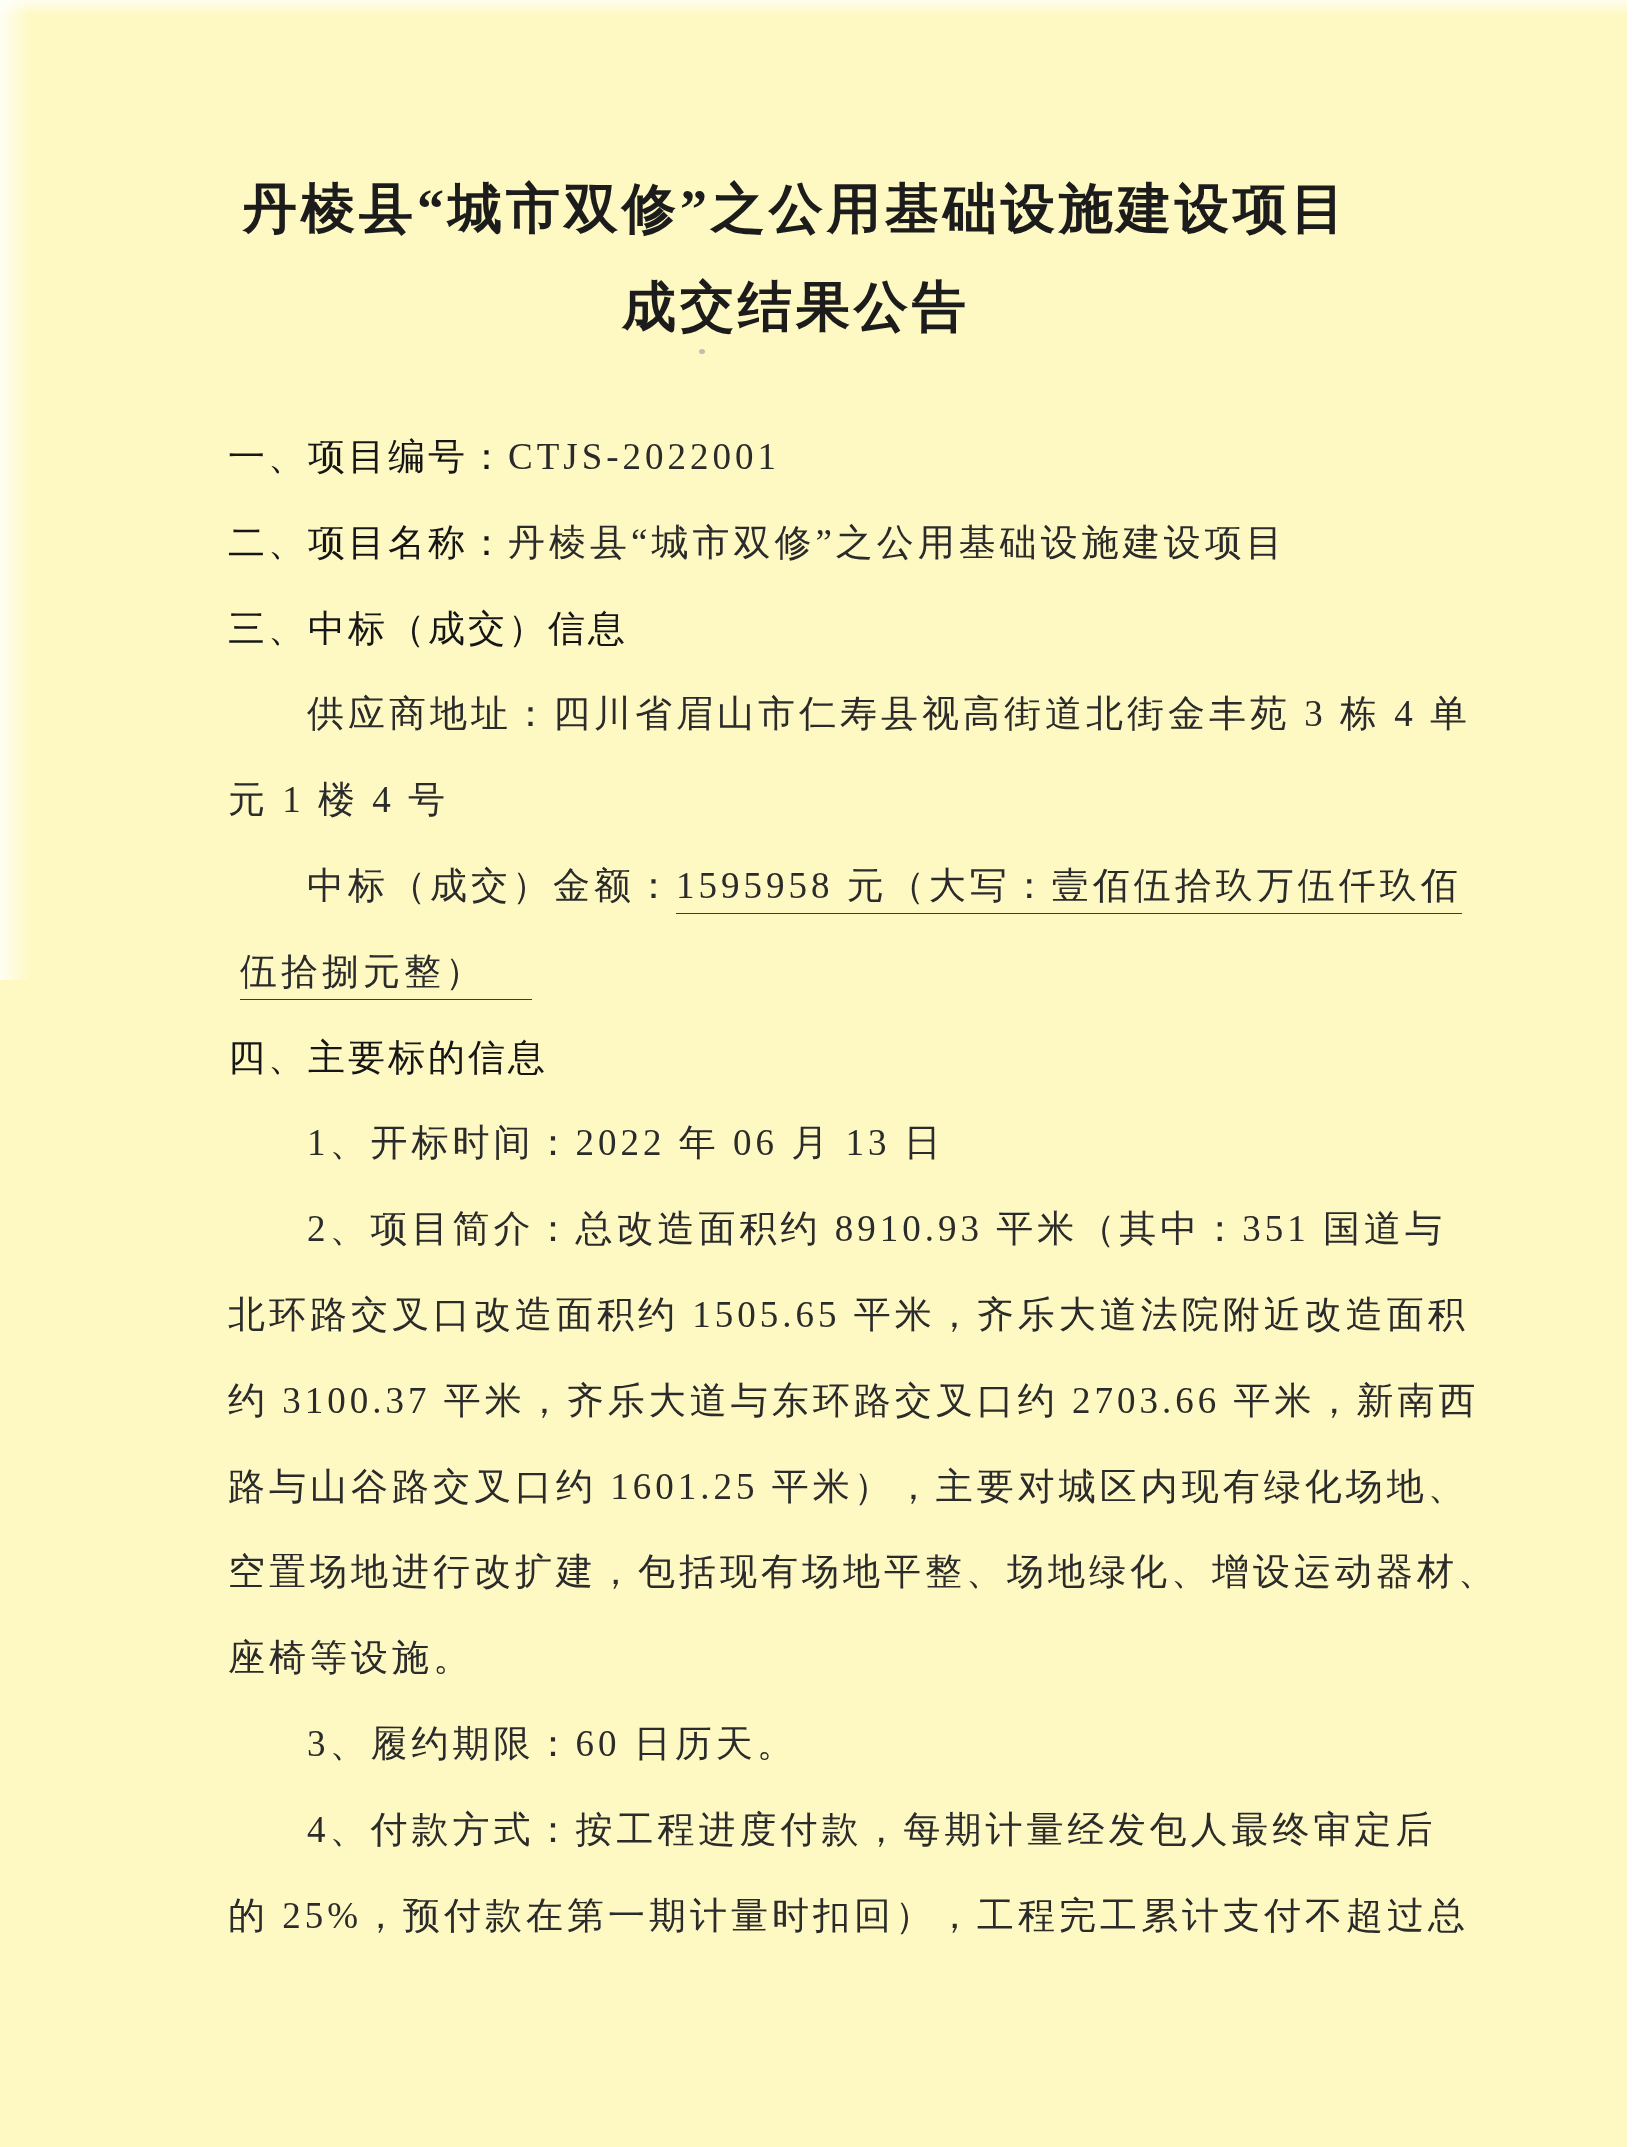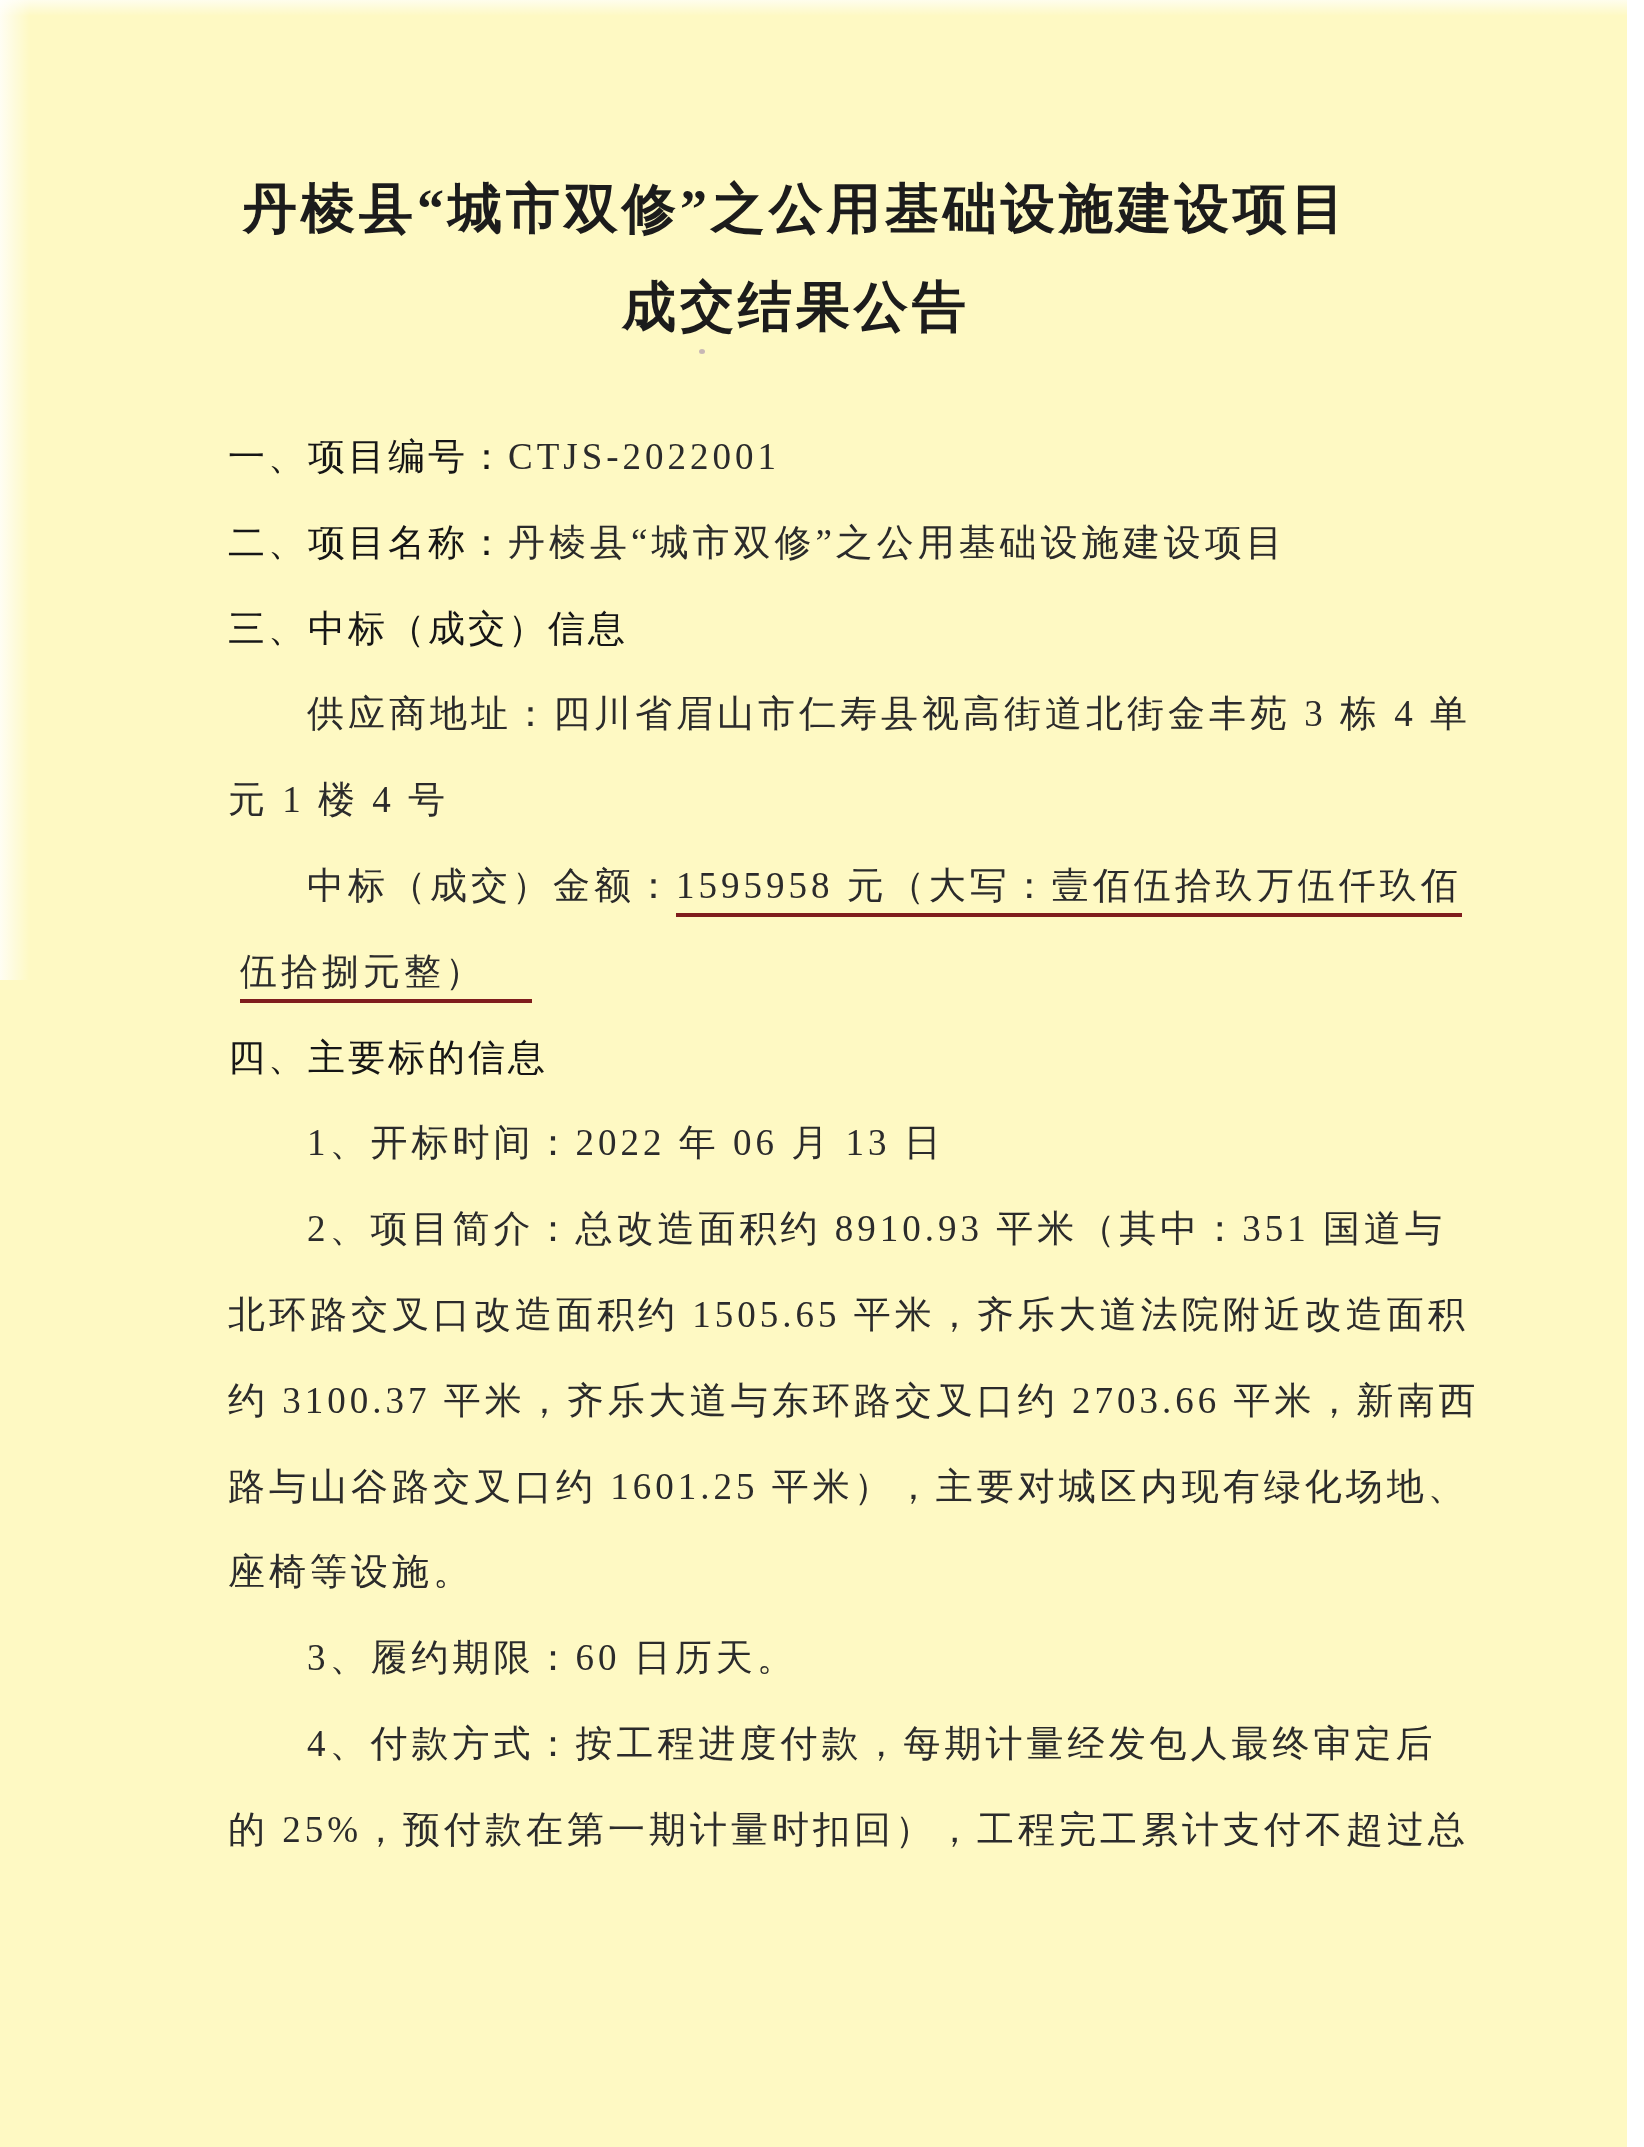--- a/index.html
+++ b/index.html
@@ -55,21 +55,21 @@
   }
   .line.indent{ padding-left:79px; }
   .lbl{
     font-family:"Liberation Sans","DejaVu Sans",sans-serif;
     font-weight:400;
     color:#161616;
     letter-spacing:3px;
     text-align:right;
   }
   .u:not(:empty){
-    border-bottom:4px solid #7f1d1d;
+    border-bottom:1px solid #7f1d1d;
     padding-bottom:7px;
   }
   .u.u-ext:not(:empty){ padding-right:46px;margin-left:12px; }
 </style>
 </head>
 <body>
 
 <div class="page">
   <div class="edge-top"></div>
   <div class="edge-left"></div>
@@ -87,18 +87,19 @@
     <div class="line indent"><span class="lbl"></span><span>供应商地址：四川省眉山市仁寿县视高街道北街金丰苑 3 栋 4 单</span><span class="u"></span></div>
     <div class="line"><span class="lbl"></span><span>元 1 楼 4 号</span><span class="u"></span></div>
     <div class="line indent"><span class="lbl"></span><span>中标（成交）金额：</span><span class="u">1595958 元（大写：壹佰伍拾玖万伍仟玖佰</span></div>
     <div class="line"><span class="lbl"></span><span></span><span class="u u-ext">伍拾捌元整）</span></div>
     <div class="line"><span class="lbl">四、主要标的信息</span><span></span><span class="u"></span></div>
     <div class="line indent"><span class="lbl"></span><span>1、开标时间：2022 年 06 月 13 日</span><span class="u"></span></div>
     <div class="line indent"><span class="lbl"></span><span>2、项目简介：总改造面积约 8910.93 平米（其中：351 国道与</span><span class="u"></span></div>
     <div class="line"><span class="lbl"></span><span>北环路交叉口改造面积约 1505.65 平米，齐乐大道法院附近改造面积</span><span class="u"></span></div>
     <div class="line"><span class="lbl"></span><span>约 3100.37 平米，齐乐大道与东环路交叉口约 2703.66 平米，新南西</span><span class="u"></span></div>
     <div class="line"><span class="lbl"></span><span>路与山谷路交叉口约 1601.25 平米），主要对城区内现有绿化场地、</span><span class="u"></span></div>
+    <div class="line"><span class="lbl"></span><span>空置场地进行改扩建，包括现有场地平整、场地绿化、增设运动器材、</span><span class="u"></span></div>
     <div class="line"><span class="lbl"></span><span>座椅等设施。</span><span class="u"></span></div>
     <div class="line indent"><span class="lbl"></span><span>3、履约期限：60 日历天。</span><span class="u"></span></div>
     <div class="line indent"><span class="lbl"></span><span>4、付款方式：按工程进度付款，每期计量经发包人最终审定后</span><span class="u"></span></div>
     <div class="line"><span class="lbl"></span><span>的 25%，预付款在第一期计量时扣回），工程完工累计支付不超过总</span><span class="u"></span></div>
   </div>
 </div>
 
 </body></html>

